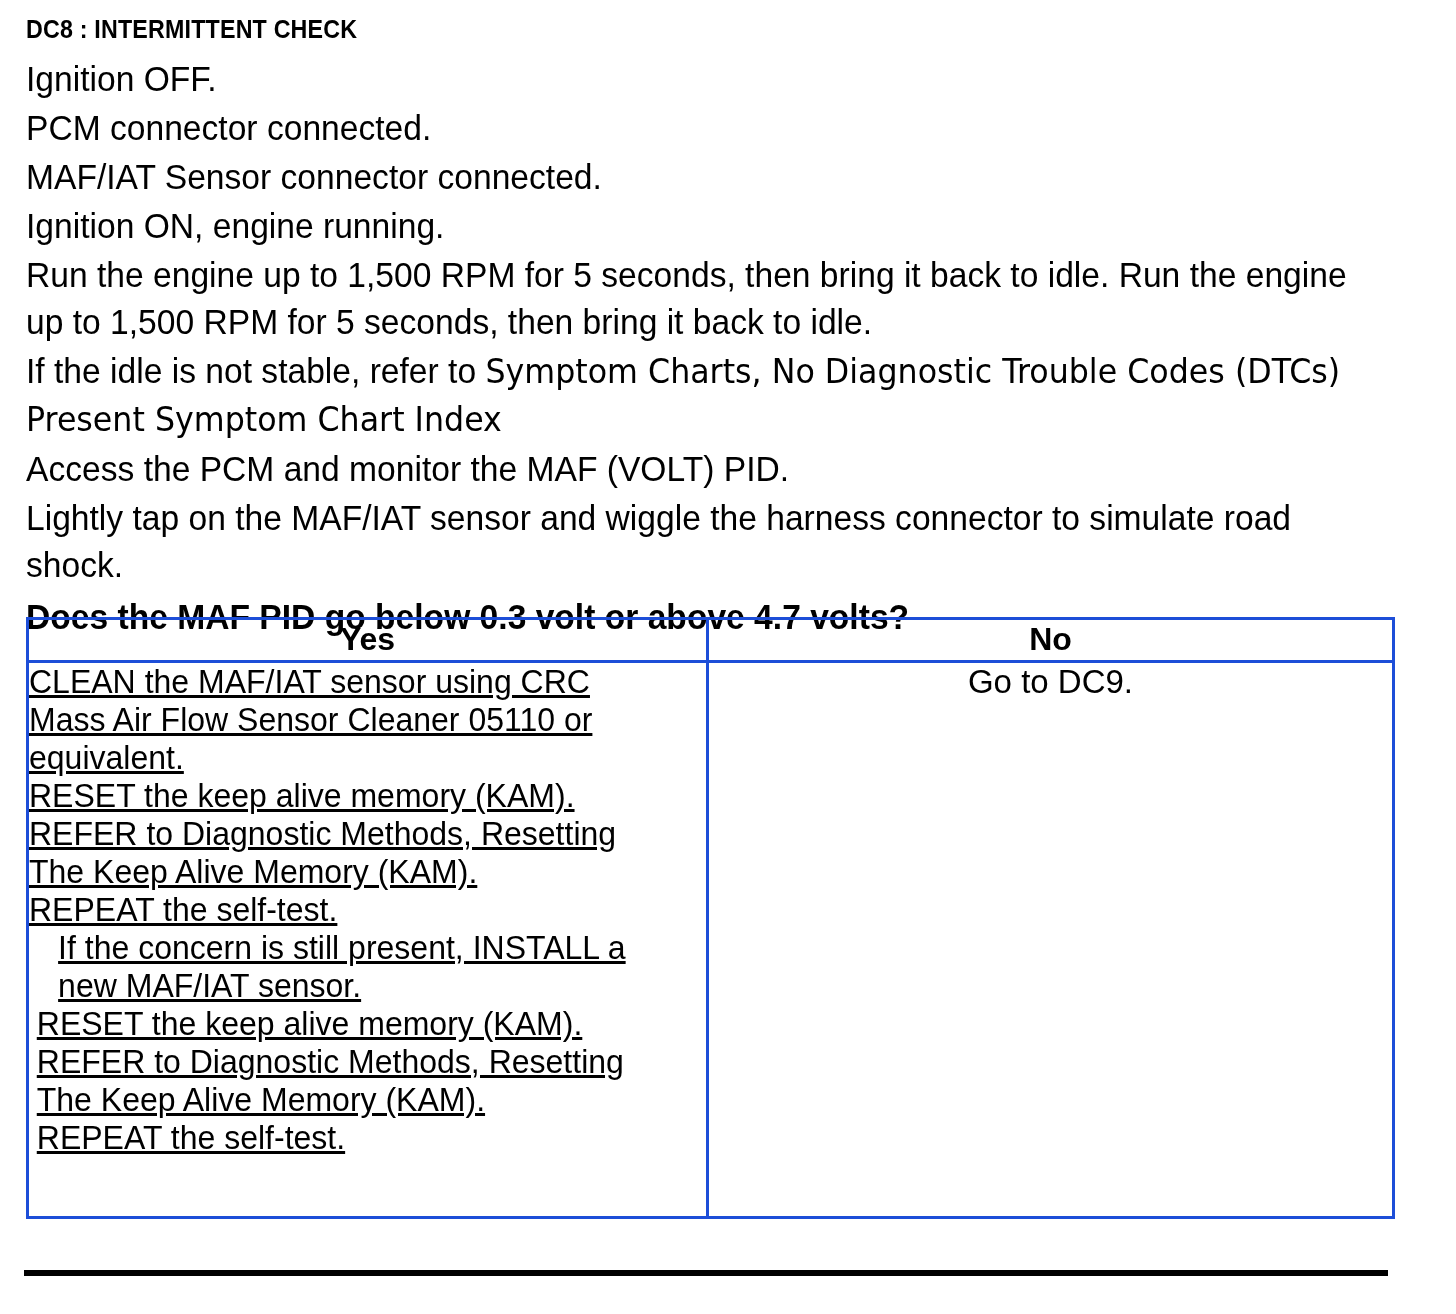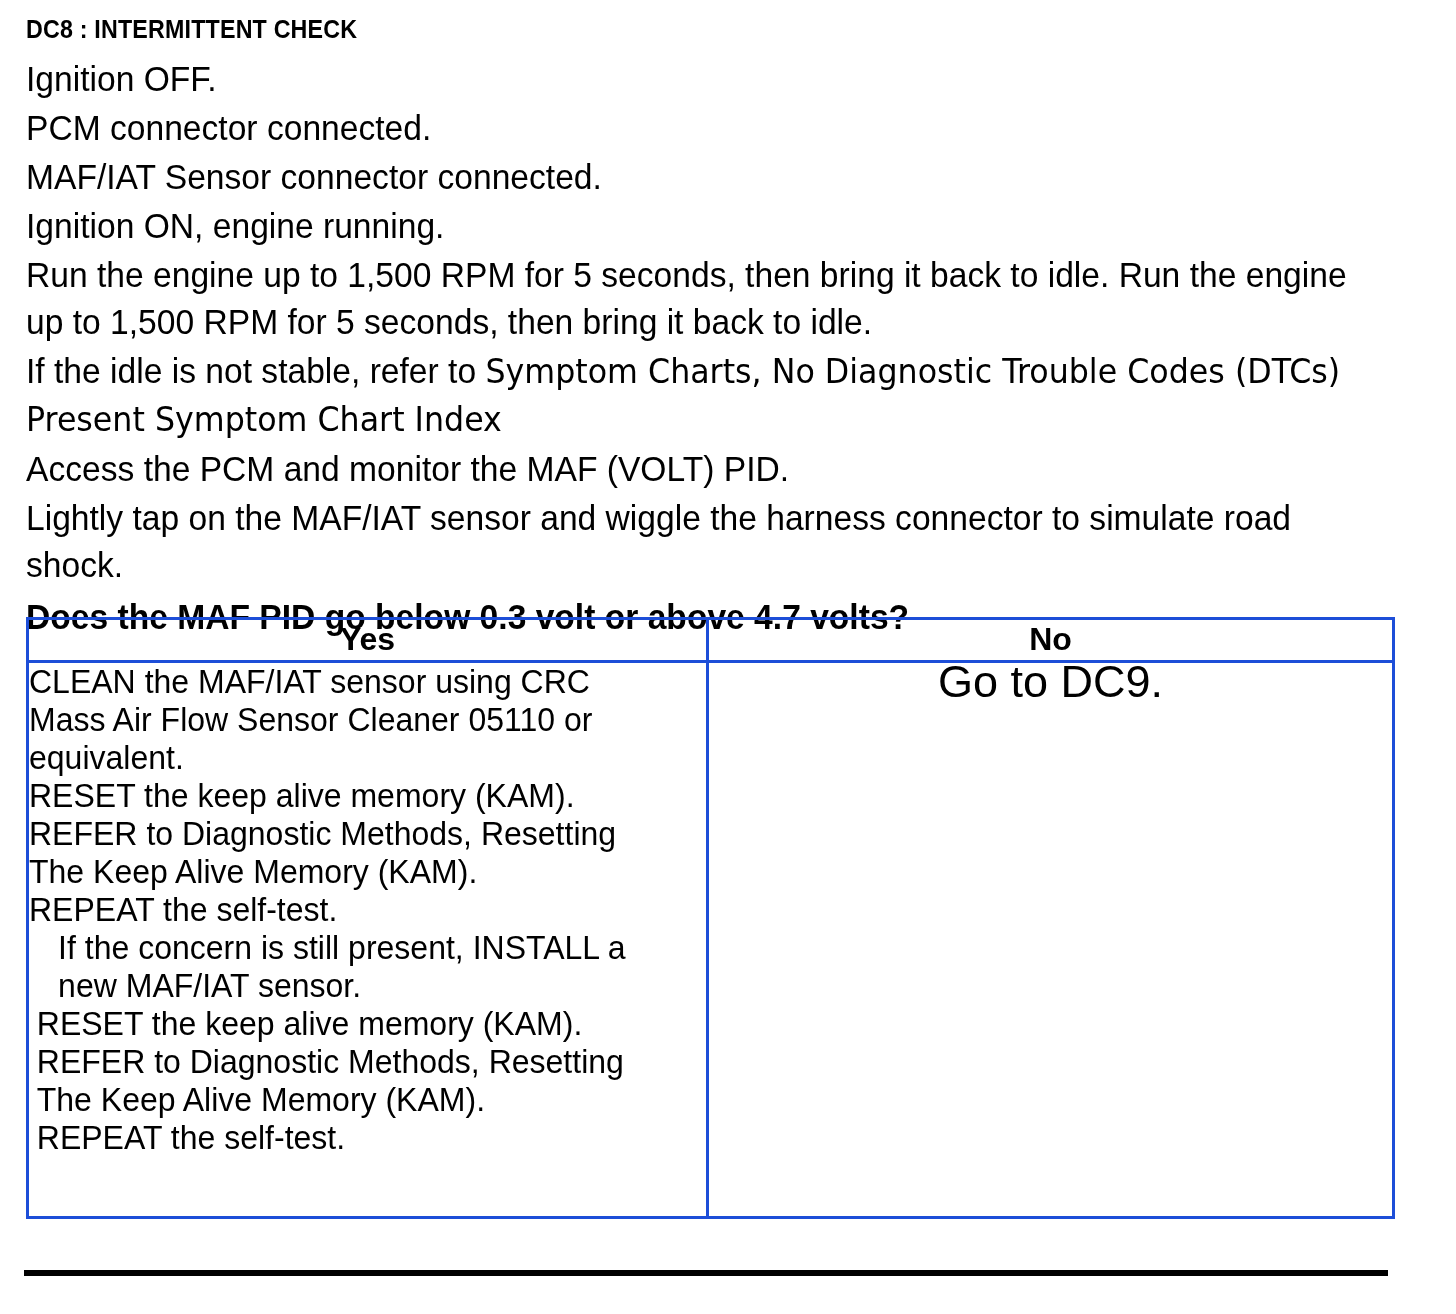--- a/index.html
+++ b/index.html
@@ -78,37 +78,38 @@
     height: 38px;
     line-height: 38px;
     padding: 0 0 2px 0;
   }
   .col-yes { width: 680px; }
   .col-no  { width: 686px; }
 
   .cell-yes {
     height: 553px;
     padding: 4px 0 0 4px;
+    text-decoration: underline;
   }
   .cell-no {
     height: 553px;
     text-align: center;
     vertical-align: middle;
   }
   .action-line {
     font-size: 33px;
     line-height: 38px;
     white-space: nowrap;
     transform: scaleX(0.97);
     transform-origin: left top;
   }
   .action-line.indent-1 { padding-left: 30px; }
   .action-line.indent-half { padding-left: 8px; }
   .no-text {
-    font-size: 45px;
+    font-size: 33px;
     line-height: 38px;
   }
   
   .bottom-rule {
     position: absolute;
     left: 24px;
     top: 1270px;
     width: 1364px;
     height: 6px;
     background: #000000;

